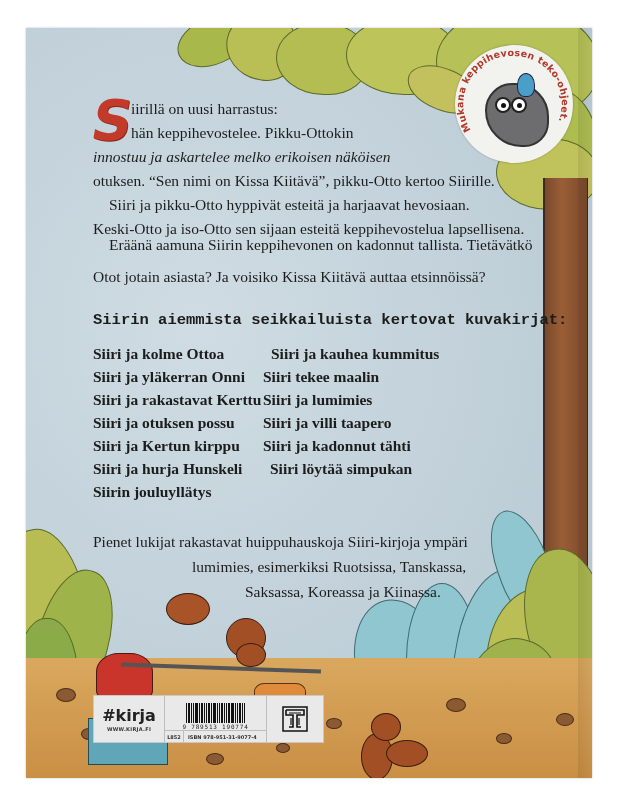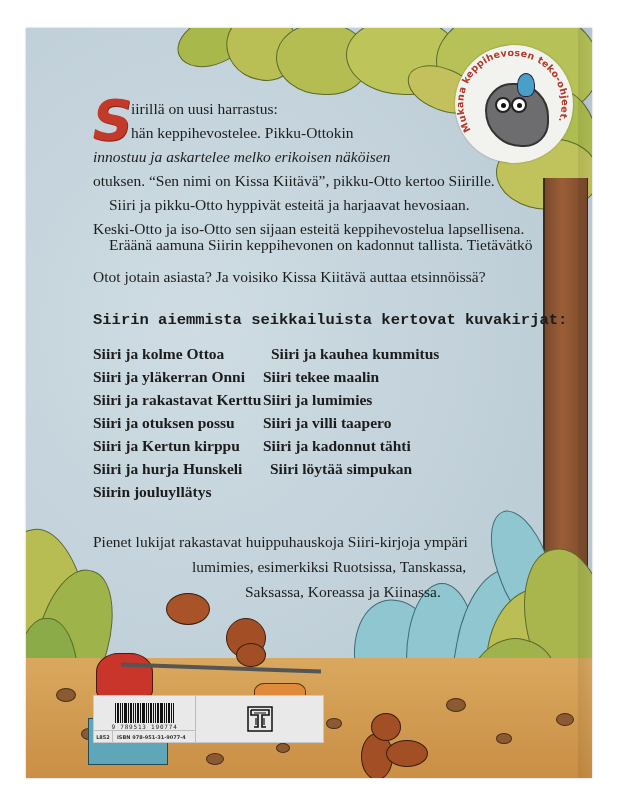--- a/index.html
+++ b/index.html
@@ -190,20 +190,24 @@
   <div class="book-item" style="left:263px;top:414px;">Siiri ja villi taapero</div>
   <div class="book-item" style="left:263px;top:437px;">Siiri ja kadonnut tähti</div>
   <div class="book-item" style="left:263px;top:460px;margin-left:7px;">Siiri löytää simpukan</div>
 </div>
 
 <div class="p-line" style="left:93px;top:533px;">Pienet lukijat rakastavat huippuhauskoja Siiri-kirjoja ympäri</div>
 <div class="p-line" style="left:192px;top:558px;">lumimies, esimerkiksi Ruotsissa, Tanskassa,</div>
 <div class="p-line" style="left:245px;top:583px;">Saksassa, Koreassa ja Kiinassa.</div>
 
 <div class="barcode-panel">
+  <div class="bp-logo">
+    <div class="brand">#kirja</div>
+    <div class="url">WWW.KIRJA.FI</div>
+  </div>
   <div class="bp-mid">
     <div class="bp-bars">
       <div class="bars">
         <span style="width:1px"></span>
           <span style="width:2px"></span>
           <span style="width:1px"></span>
           <span style="width:1px"></span>
           <span style="width:3px"></span>
           <span style="width:1px"></span>
           <span style="width:2px"></span>

